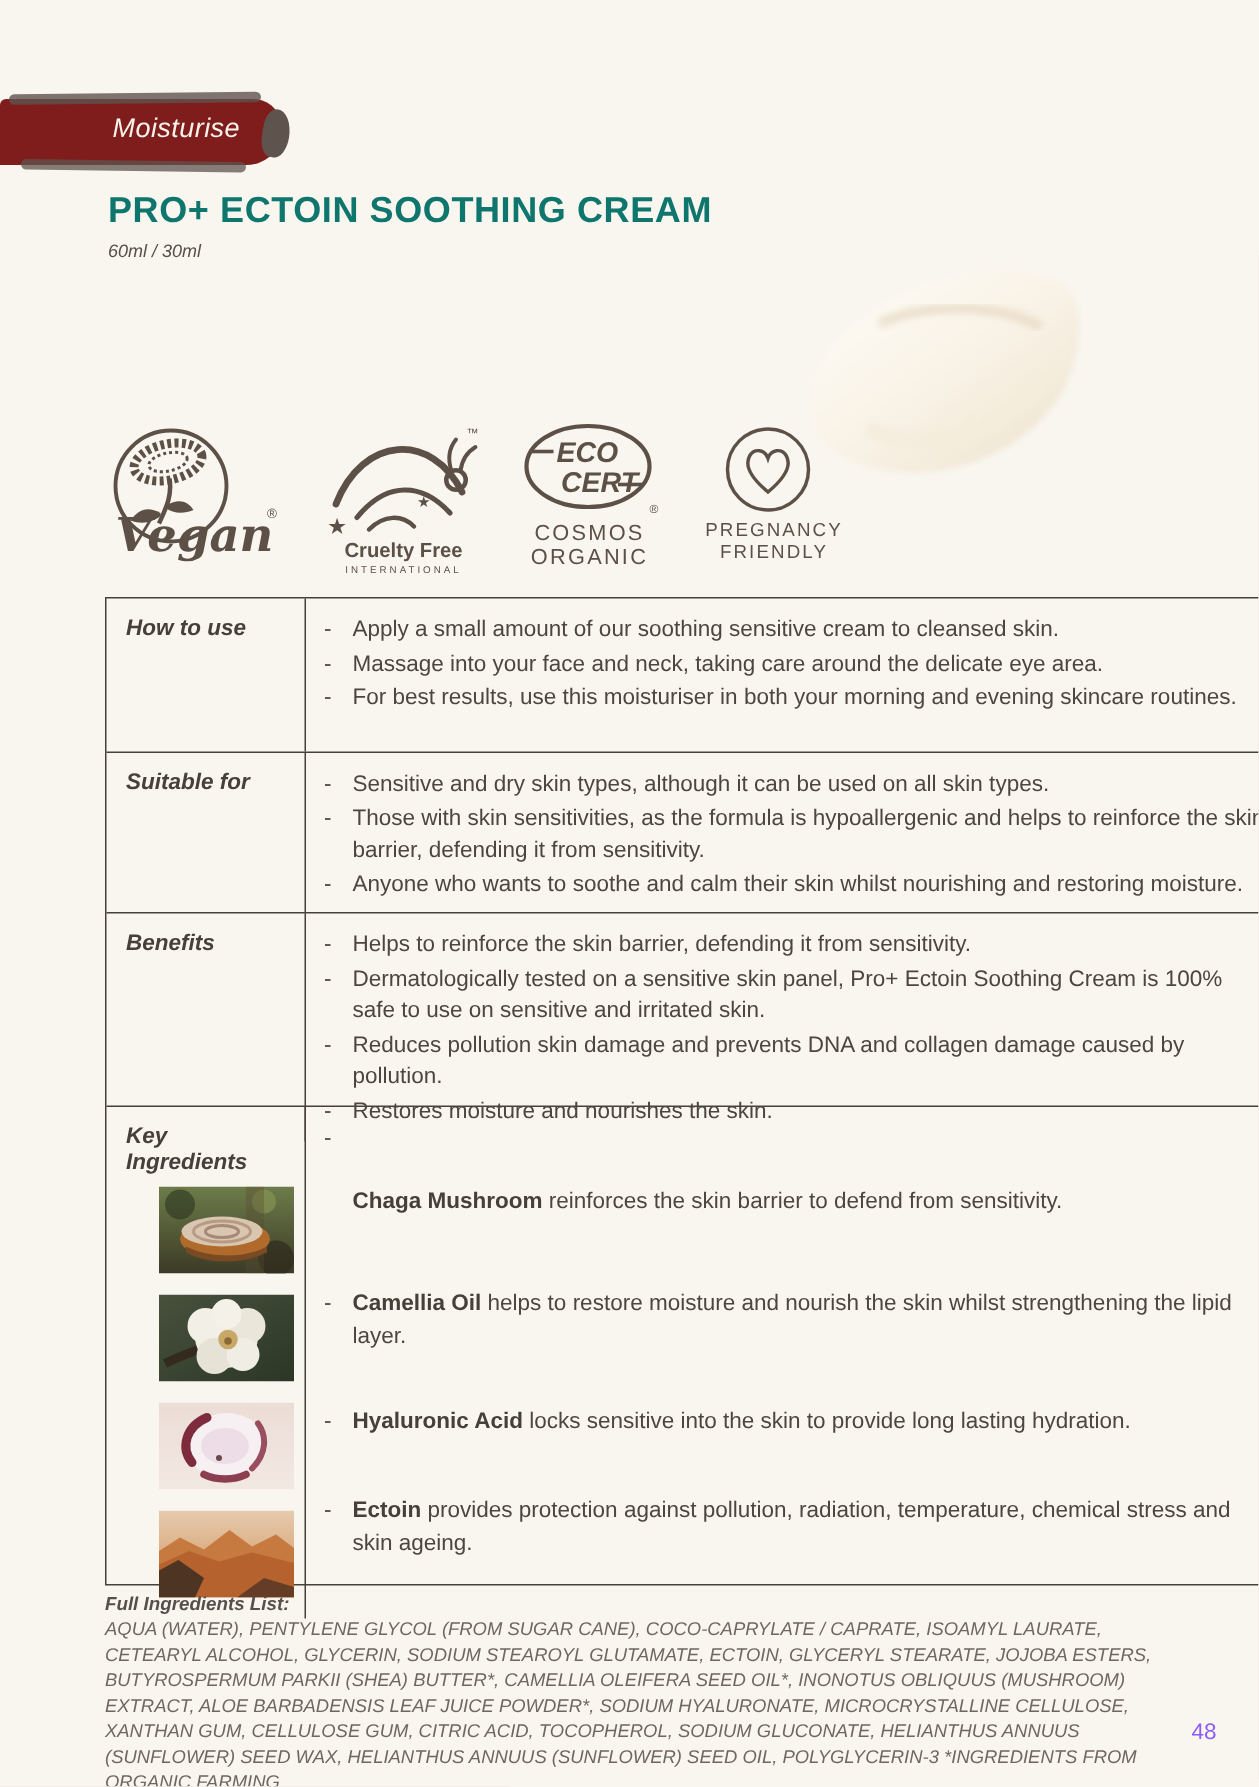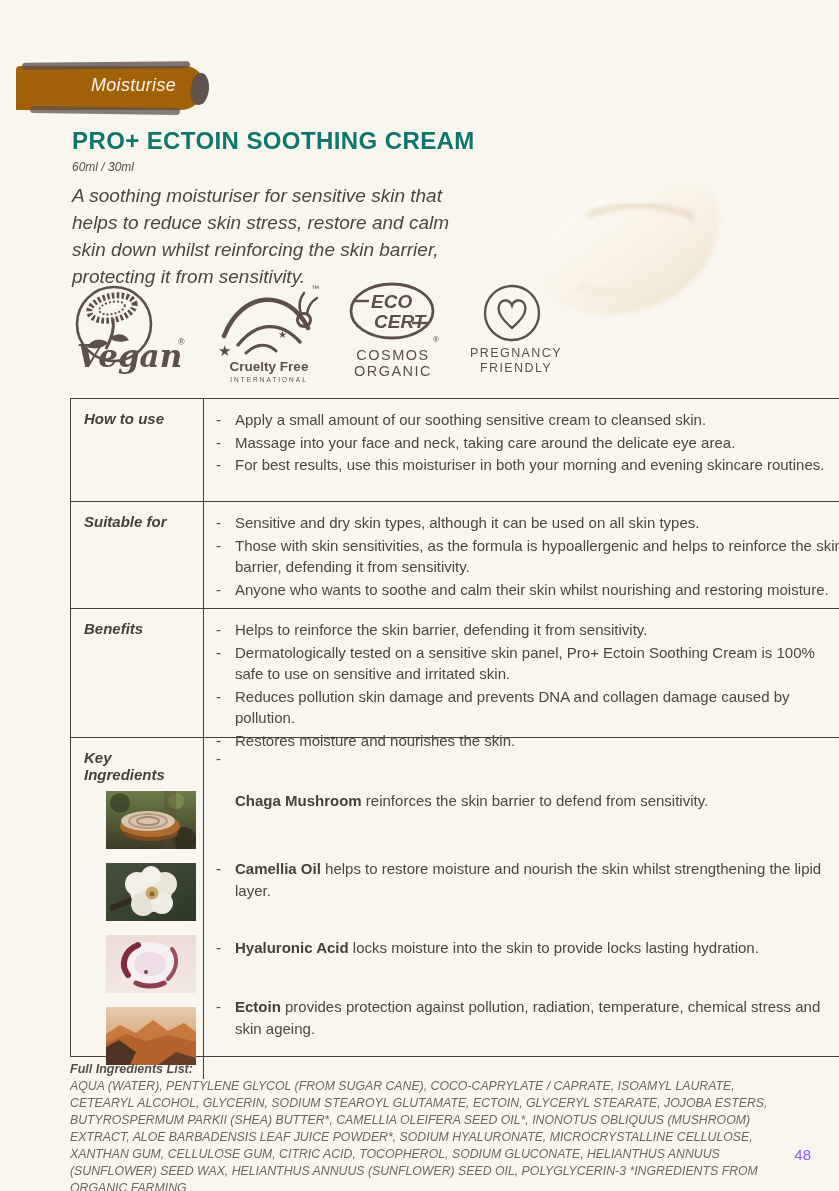--- a/index.html
+++ b/index.html
@@ -1,22 +1,22 @@
 <!DOCTYPE html>
 <html><head>
 <meta charset="utf-8">
 <style>
   * { margin:0; padding:0; box-sizing:border-box; }
   body { background:#e8e4dc; font-family:"Liberation Sans", sans-serif; }
   .page { position:relative; width:839px; height:1191px; background:#f9f6f0;
           color:#4d4740; overflow:hidden; margin:0 auto; }
 
   
-  .badge { position:absolute; left:16px; top:66px; width:186px; height:44px;
-           background:#a16207; border-radius:4px 18px 22px 0 / 4px 14px 18px 0; }
+  .badge { position:absolute; left:0; top:66px; width:186px; height:44px;
+           background:#7f1d1d; border-radius:4px 18px 22px 0 / 4px 14px 18px 0; }
   .badge::before { content:""; position:absolute; right:-7px; top:7px; width:18px; height:32px;
            background:#5f534d; border-radius:45% 60% 50% 45%; transform:rotate(9deg); }
   .badge::after { content:""; position:absolute; left:6px; top:-4px; width:168px; height:7px;
            background:#5f534d; opacity:.8; border-radius:4px; transform:rotate(-.6deg); }
   .badge .smudge { position:absolute; left:14px; bottom:-4px; width:150px; height:7px;
            background:#5f534d; opacity:.75; border-radius:4px; transform:rotate(.8deg); }
   .badge-label { position:absolute; left:75px; top:9px; font-style:italic; font-size:18px;
            color:#f7f3ec; letter-spacing:.3px; }
 
   
@@ -66,21 +66,20 @@
 
 <div class="page">
 
   <div class="badge">
     <span class="smudge"></span>
     <span class="badge-label">Moisturise</span>
   </div>
 
   <div class="title">PRO+ ECTOIN SOOTHING CREAM</div>
   <div class="sizes">60ml / 30ml</div>
-  <div class="description">A soothing moisturiser for sensitive skin that helps to reduce skin stress, restore and calm skin down whilst reinforcing the skin barrier, protecting it from sensitivity.</div>
 
   <div class="smear">
     <svg width="250" height="195" viewBox="0 0 250 195">
       <defs>
         <linearGradient id="creamGrad" x1="0" y1="0" x2="1" y2="1">
           <stop offset="0" stop-color="#fffef9"></stop>
             <stop offset="0.55" stop-color="#f8f1e4"></stop>
             <stop offset="1" stop-color="#ece1cc"></stop>
         </linearGradient>
         <filter id="soft" x="-20%" y="-20%" width="140%" height="140%">
@@ -294,21 +293,21 @@
           <span class="dash">-</span>
           <span class="btxt">
             <span class="bold">Camellia Oil</span>
             <span>helps to restore moisture and nourish the skin whilst strengthening the lipid layer.</span>
           </span>
         </div>
         <div class="bullet kg kg3">
           <span class="dash">-</span>
           <span class="btxt">
             <span class="bold">Hyaluronic Acid</span>
-            <span>locks moisture into the skin to provide locks lasting hydration.</span>
+            <span>locks sensitive into the skin to provide long lasting hydration.</span>
           </span>
         </div>
         <div class="bullet kg kg4">
           <span class="dash">-</span>
           <span class="btxt">
             <span class="bold">Ectoin</span>
             <span>provides protection against pollution, radiation, temperature, chemical stress and skin ageing.</span>
           </span>
         </div>
       </div>

